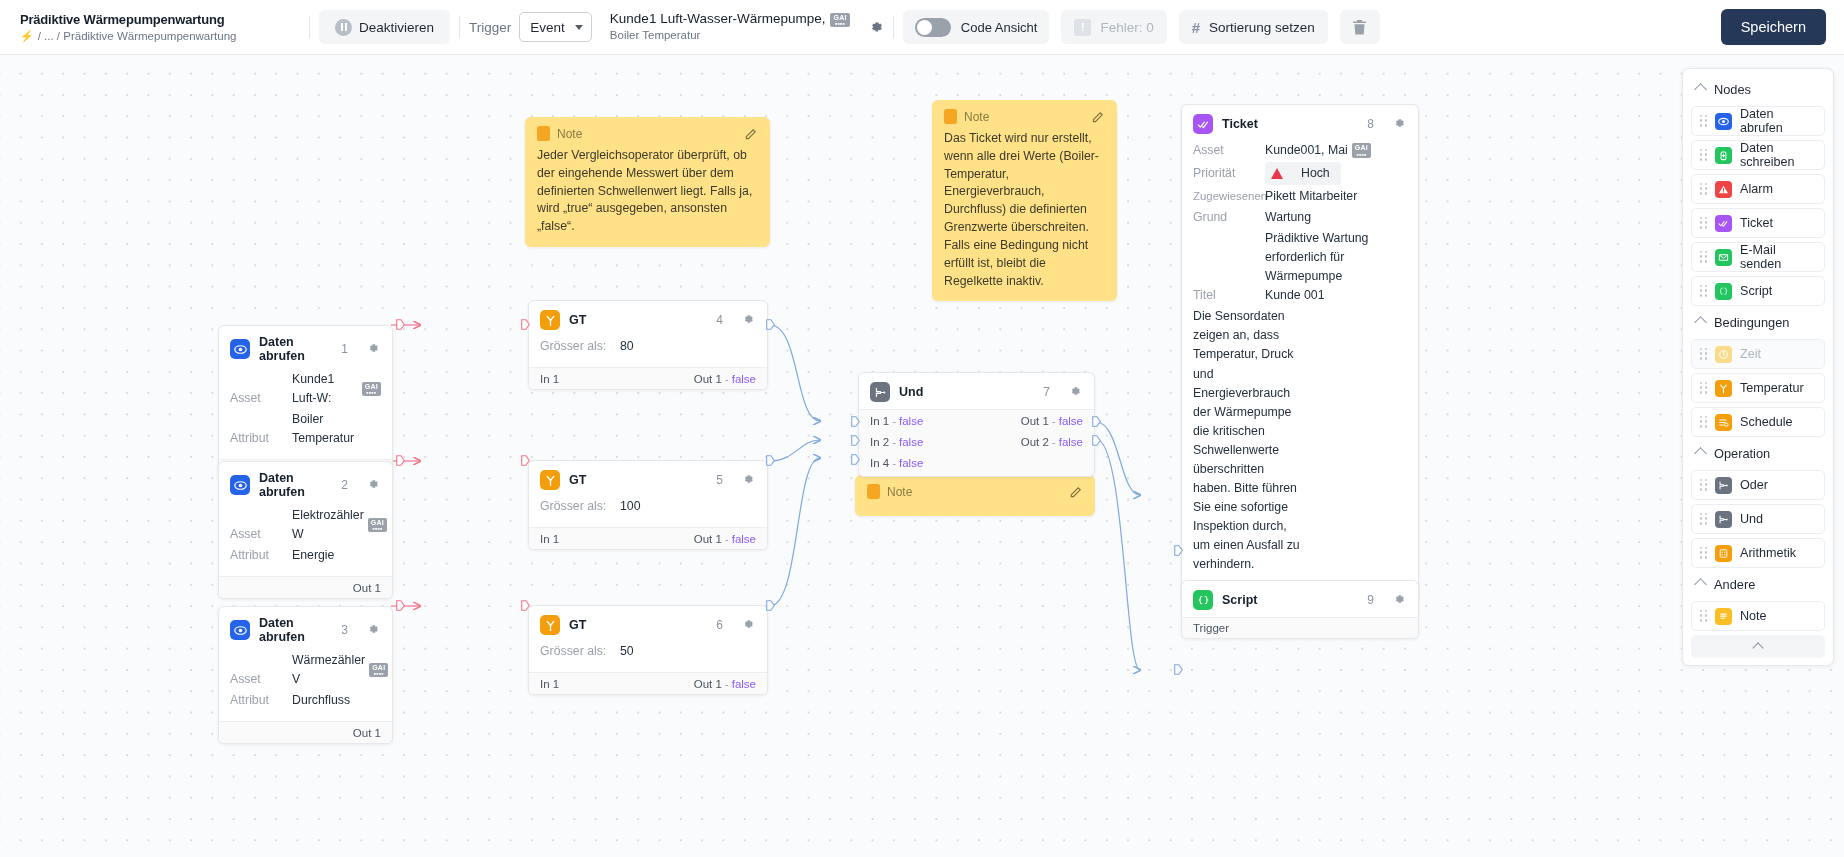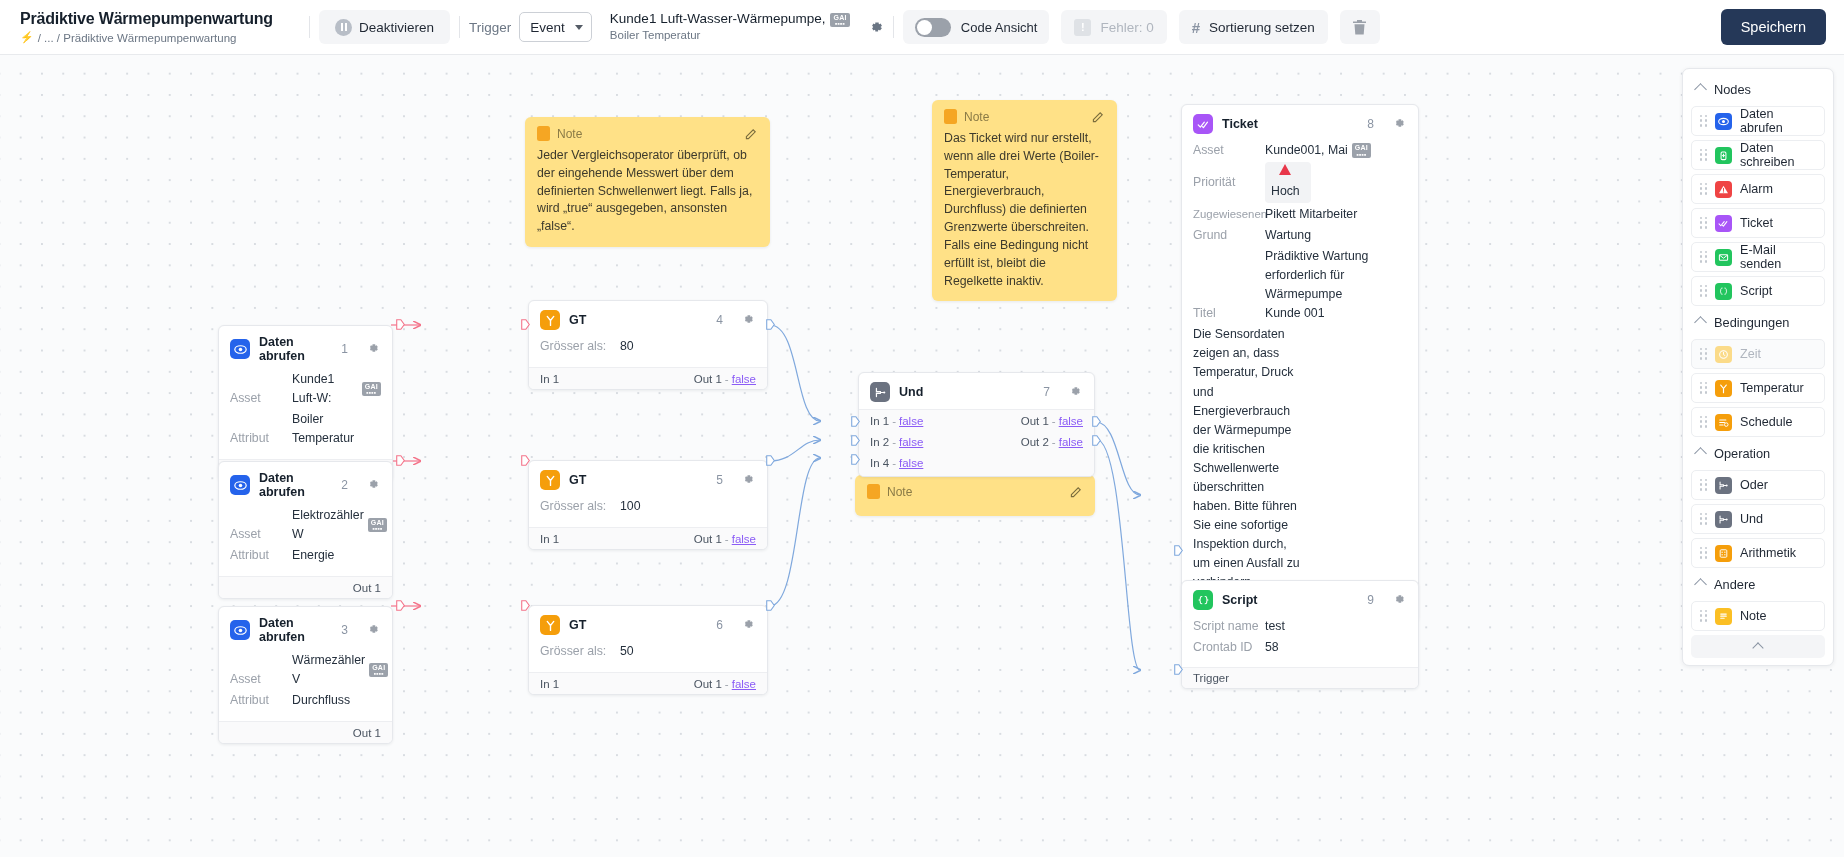--- a/index.html
+++ b/index.html
@@ -12,21 +12,21 @@
     -webkit-font-smoothing:antialiased;
   }
 
   
   .topbar {
     position:absolute; left:0; top:0; width:1844px; height:55px;
     background:#fff; display:flex; align-items:center;
     border-bottom:1px solid #e8eaed; z-index:40;
   }
   .title-block { padding-left:20px; width:300px; }
-  .title-block .t1 { font-size:16px; font-weight:bold; color:#16202c; letter-spacing:-.2px; }
+  .title-block .t1 { font-size:13px; font-weight:bold; color:#16202c; letter-spacing:-.2px; }
   .title-block .t2 { font-size:11.5px; color:#6b7684; margin-top:3px; display:flex; align-items:center; gap:4px;}
   .bolt { color:#8a94a3; font-size:11px; }
 
   .tbgroup { display:flex; align-items:center; background:#f4f5f7; border-radius:6px; height:34px; padding:0 6px; }
   .tbitem { display:flex; align-items:center; gap:7px; padding:0 10px; height:34px; font-size:13.5px; color:#1f2733; cursor:pointer; }
   .tbsep { width:1px; height:22px; background:#e3e5e9; margin:0 9px; }
 
   .flag { width:13px; height:16px; display:block; }
   .pausebtn { width:17px; height:17px; border-radius:50%; background:#b8bec7; position:relative; }
   .pausebtn:before, .pausebtn:after { content:""; position:absolute; top:4.5px; width:2px; height:8px; background:#fff; }
@@ -91,21 +91,21 @@
   .nbody { padding:0 11px 9px 11px; }
   .nrow { display:flex; font-size:12.3px; line-height:1.55; margin-bottom:2px;align-items:flex-end; }
   .nkey { color:#9ba1aa; width:62px; flex:0 0 auto; }
   .nkey.wide { width:72px; }
   .nval { color:#25303d; display:flex; align-items:center; gap:4px; flex:1; }
   .nval.wrap { display:block; }
 
   .nports { border-top:1px solid #edeef1; background:#fafafb; }
   .prow { display:flex; align-items:center; justify-content:space-between; height:21px; padding:0 11px; font-size:11.5px; color:#4a5461; }
   .ptxt { display:flex; align-items:center; gap:3px; }
-  .pfalse { color:#8b5cf6;text-decoration:underline; }
+  .pfalse { color:#8b5cf6; }
   .pdash { color:#9ba1aa; }
 
   
   .pin, .pout { position:absolute; width:9px; height:11px; }
   .pin svg, .pout svg { display:block; }
 
   
   .note {
     position:absolute; background:#ffe187; border-radius:6px; padding:9px 12px 11px 12px;
     box-shadow:0 1px 3px rgba(16,24,40,.08);
@@ -113,21 +113,21 @@
   .note-head { display:flex; align-items:center; gap:7px; margin-bottom:6px; }
   .note-sq { width:13px;height:15px;border-radius:2.5px;background:#f5a623; }
   .note-label { font-size:12px; color:#8a7a46; flex:1; }
   .note-body { font-size:12.3px; line-height:1.45; color:#3d3a2c; }
   .pencil { width:13px;height:13px; }
 
   
   .trigrow { border-top:1px solid #edeef1; background:#fafafb; height:21px; display:flex; align-items:center; padding:0 11px; font-size:11.5px; color:#4a5461;}
 
   
-  .chip { background:#f2f3f5; border-radius:4px; padding:2px 11px 2px 6px; display:inline-flex; align-items:center; gap:7px; font-size:12.3px; color:#25303d;flex-direction:column;}
+  .chip { background:#f2f3f5; border-radius:4px; padding:2px 11px 2px 6px; display:inline-flex; align-items:center; gap:18px; font-size:12.3px; color:#25303d;}
   .tri { width:0;height:0;border-left:6.5px solid transparent;border-right:6.5px solid transparent;border-bottom:11px solid #e8374a; position:relative;}
 
   
   .rpanel {
     position:absolute; right:10px; top:68px; width:152px;
     background:#fff; border:1px solid #e6e8ec; border-radius:7px;
     padding:8px 8px 7px 8px; box-shadow:0 1px 4px rgba(16,24,40,.07);
     z-index:20;
   }
   .rgroup { display:flex; align-items:center; gap:9px; padding:5px 4px 5px 2px; font-size:12.8px; color:#1f2733; cursor:pointer;}
@@ -683,30 +683,20 @@
       </span>
       <span class="ntitle">Script</span>
       <span class="nnum">9</span>
       <span class="gear">
           <svg viewBox="0 0 16 16" width="14" height="14">
             <path fill="#9ba1aa" d="M8 5.4a2.6 2.6 0 100 5.2 2.6 2.6 0 000-5.2zm0 3.9a1.3 1.3 0 110-2.6 1.3 1.3 0 010 2.6z"></path>
             <path fill="#9ba1aa" d="M13.6 9l-1.1-.65a4.5 4.5 0 000-.7L13.6 7l-1.3-2.25-1.1.65a4.5 4.5 0 00-.65-.38V3.7H7.45v1.32a4.5 4.5 0 00-.65.38l-1.1-.65L4.4 7l1.1.65a4.5 4.5 0 000 .7L4.4 9l1.3 2.25 1.1-.65c.2.15.43.28.65.38v1.32h3.1v-1.32c.22-.1.45-.23.65-.38l1.1.65L13.6 9z"></path>
           </svg>
         </span>
     </div>
-    <div class="nbody" style="padding-bottom:8px;">
-      <div class="nrow">
-          <span class="nkey wide">Script name</span>
-        <span class="nval">test</span>
-        </div>
-      <div class="nrow">
-          <span class="nkey wide">Crontab ID</span>
-        <span class="nval">58</span>
-        </div>
-    </div>
     <div class="trigrow">
         <span>Trigger</span>
       </div>
   </div>
   <span class="pin" style="position:absolute;left:1174px;top:609px;">
     <svg width="9" height="11" viewBox="0 0 13 16">
         <path d="M1 1 L7 1 L12 8 L7 15 L1 15 Z" fill="#fff" stroke="#7fa8dd" stroke-width="1.6"></path>
       </svg>
     </span>
 

